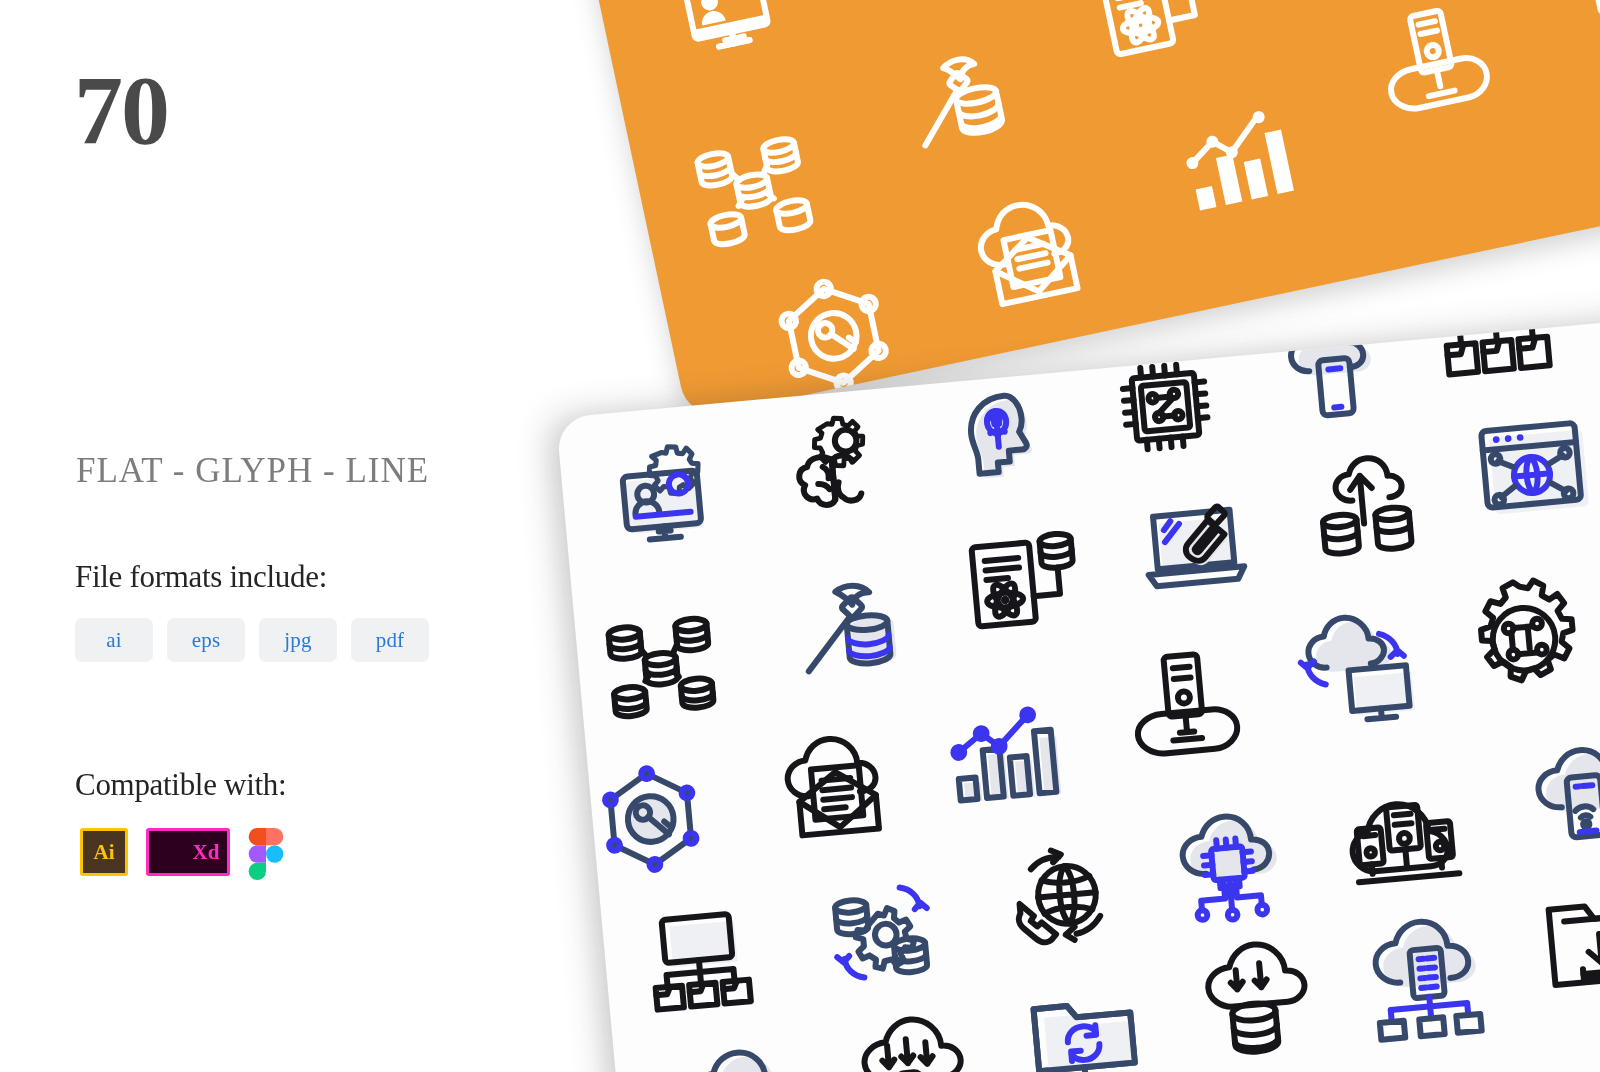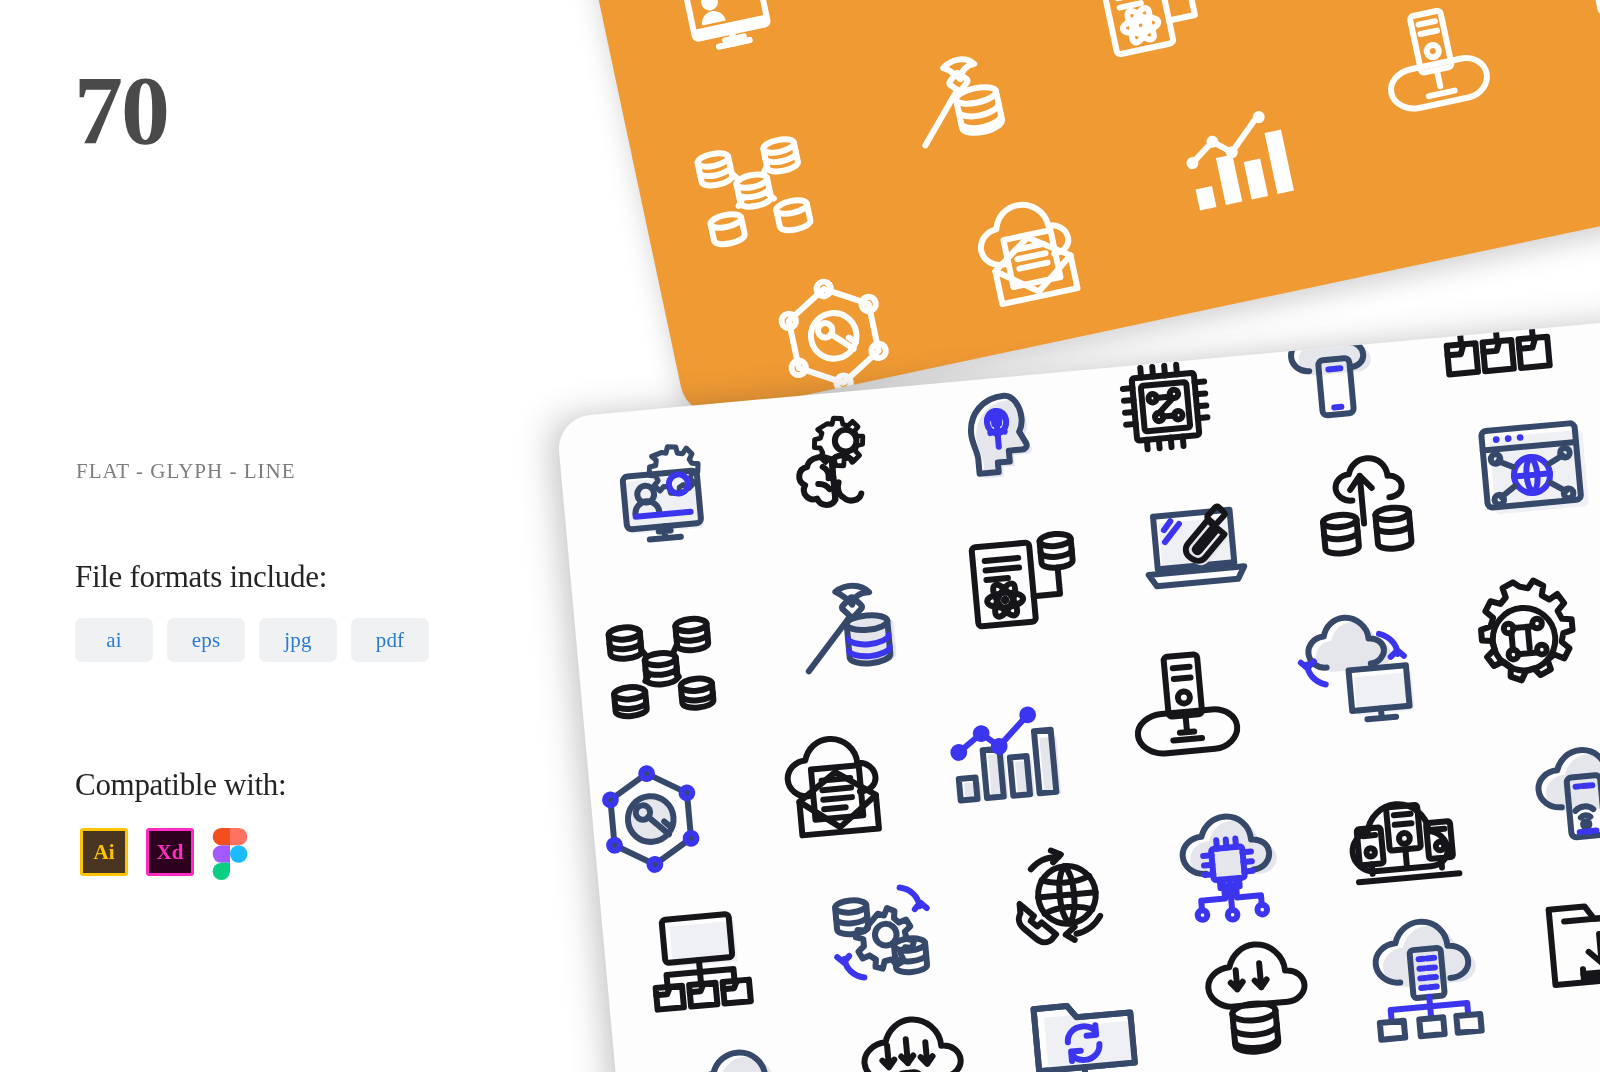--- a/index.html
+++ b/index.html
@@ -15,21 +15,21 @@
   .count{
     position:absolute;left:74px;top:62px;
     font-size:98px;line-height:96px;font-weight:700;color:#4a4a4a;letter-spacing:-2px;
   }
   .headline{
     position:absolute;left:74px;top:178px;width:600px;
     font-size:62px;line-height:79px;font-weight:700;color:#f2992f;letter-spacing:-0.5px;
   }
   .subhead{
     position:absolute;left:76px;top:452px;
-    font-size:21px;line-height:38px;font-weight:400;color:#7d7d7d;letter-spacing:1px;
+    font-size:35px;line-height:38px;font-weight:400;color:#7d7d7d;letter-spacing:1px;
   }
   .lbl-formats{
     position:absolute;left:75px;top:558px;
     font-size:31px;line-height:38px;font-weight:400;color:#242424;letter-spacing:-0.3px;
   }
   .pills{position:absolute;left:75px;top:618px;width:380px;}
   .pill-row{display:flex;gap:14px;margin-bottom:14px;}
   .pill{
     width:78px;height:44px;border-radius:7px;background:#f0f1f3;
     display:flex;align-items:center;justify-content:center;
@@ -41,21 +41,21 @@
   }
   .apps{position:absolute;left:80px;top:828px;display:flex;gap:18px;align-items:flex-start;}
   .app-ai{
     width:42px;height:42px;background:#4a3521;border:3px solid #ffc400;border-radius:3px;
     display:flex;align-items:center;justify-content:center;
     font-size:21px;font-weight:700;color:#ffc400;line-height:1;
   }
   .app-xd{
     width:42px;height:42px;background:#2e001f;border:3px solid #ff2bc2;border-radius:3px;
     display:flex;align-items:center;justify-content:center;
-    font-size:21px;font-weight:700;color:#ff2bc2;line-height:1;
+    font-size:21px;font-weight:700;color:#ff2bc2;line-height:1;padding-left:36px;
   }
   .app-fig{width:36px;height:52px;position:relative;}
 
   
   .card-orange{
     position:absolute;left:688px;top:-140px;width:1060px;height:560px;
     background:#f09a33;border-radius:34px;
     transform:rotate(-12deg);transform-origin:0 100%;
     box-shadow:0 10px 26px rgba(60,60,60,.22);
     overflow:hidden;z-index:10;

